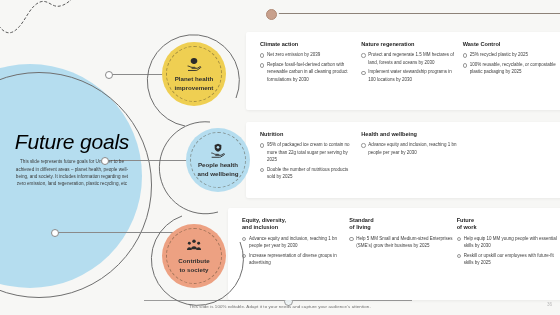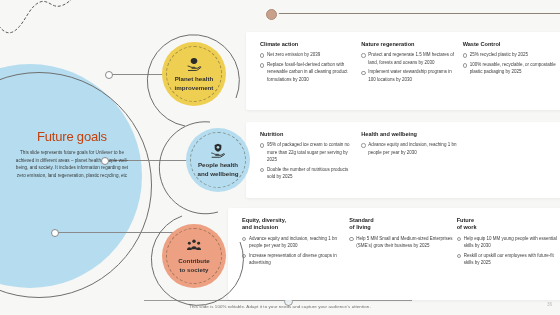--- a/index.html
+++ b/index.html
@@ -21,21 +21,21 @@
   
   .hero{
     position:absolute;left:-82px;top:64px;width:224px;height:224px;border-radius:50%;
     background:#b5ddef;
   }
   .hero-ring{
     position:absolute;left:-74px;top:72px;width:224px;height:224px;border-radius:50%;
     border:1px solid #6f6f6f;
   }
   .hero-text{position:absolute;left:8px;top:130px;width:128px;text-align:center;z-index:4;}
-  .hero-title{font-size:13px;color:#c2410c;letter-spacing:-.2px;line-height:1.1;}
+  .hero-title{font-size:21px;color:#000000;letter-spacing:-.2px;line-height:1.1;font-style:italic;}
   .hero-desc{font-size:4.6px;color:#3a3a3a;line-height:1.62;margin-top:5px;padding:0 4px;}
 
   
   .node{position:absolute;width:64px;height:64px;border-radius:50%;z-index:5;
     display:flex;flex-direction:column;align-items:center;justify-content:center;}
   .node .dashring{position:absolute;inset:4px;border-radius:50%;border:1px dashed rgba(70,60,40,.45);}
   .node-label{font-size:6.2px;font-weight:bold;color:#2f2f2f;line-height:1.35;text-align:center;
     margin-top:3px;z-index:2;white-space:pre-line;}
   .node-icon{width:16px;height:16px;z-index:2;}
   .n1{left:162px;top:42px;background:#efcf52;}

